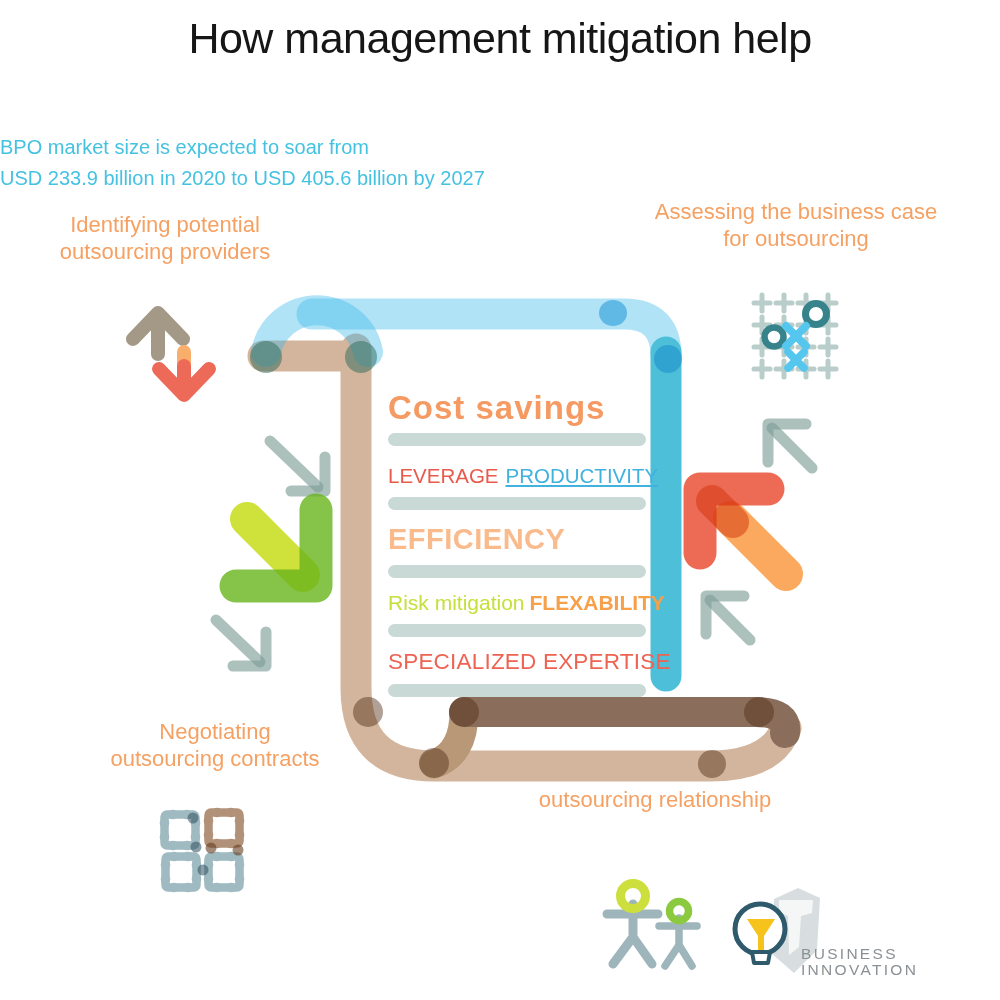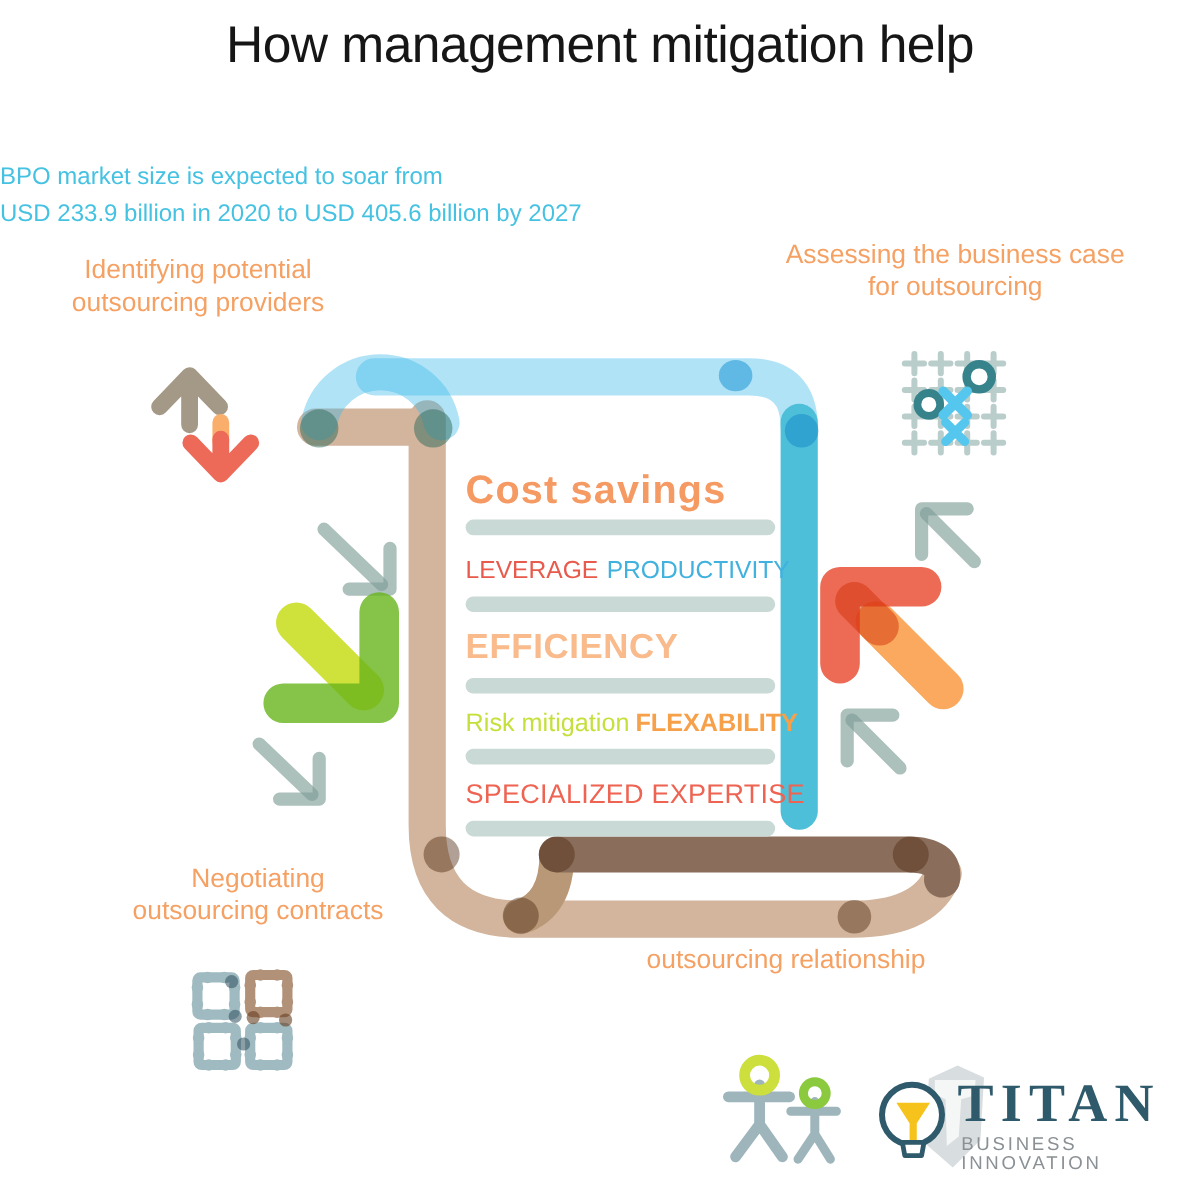--- a/index.html
+++ b/index.html
@@ -22,21 +22,21 @@
   .sec-identify{left:0;top:212px;width:330px;}
   .sec-assess{left:612px;top:199px;width:368px;}
   .sec-negotiate{left:55px;top:719px;width:320px;}
   .sec-manage{left:475px;top:787px;width:360px;}
   .scroll-text{position:absolute;left:388px;top:361px;width:258px;margin-top:30px;}
   .cost{font-size:33px;font-weight:700;color:#F49A62;letter-spacing:1px;line-height:1;margin:0;}
   .bar{height:13px;border-radius:7px;background:#C9D9D6;margin-top:9px;}
   .row{white-space:nowrap;}
   .row1{margin-top:18px;font-size:20.5px;}
   .lev{color:#E85A4C;}
-  .prod{color:#41B1DE;margin-left:7px;}
+  .prod{color:#41B1DE;margin-left:7px;text-decoration:underline;}
   .row2{margin-top:13px;font-size:29px;font-weight:700;color:#F9BA8C;letter-spacing:0.5px;}
   .row3{margin-top:13px;font-size:21px;text-align:right;}
   .risk{color:#C5E03C;}
   .flex{color:#F7A04A;font-weight:700;margin-left:5px;}
   .row4{margin-top:12px;font-size:22.5px;color:#EE6352;letter-spacing:0.2px;}
   .logo-brand{
     position:absolute;left:798px;top:897px;
     font-family:"Liberation Serif","DejaVu Serif",serif;
     font-size:45px;font-weight:700;color:#2E5A6B;letter-spacing:6px;line-height:1;
   }
@@ -228,16 +228,15 @@
     <div class="row row2">EFFICIENCY</div>
     <div class="bar"></div>
     <div class="row row3">
       <span class="risk">Risk mitigation</span><span class="flex">FLEXABILITY</span>
     </div>
     <div class="bar"></div>
     <div class="row row4">SPECIALIZED EXPERTISE</div>
     <div class="bar"></div>
   </div>
 
-  <div class="logo-brand">TITAN</div>
   <div class="logo-tagline">BUSINESS INNOVATION</div>
 
 </div>
 
 </body></html>

